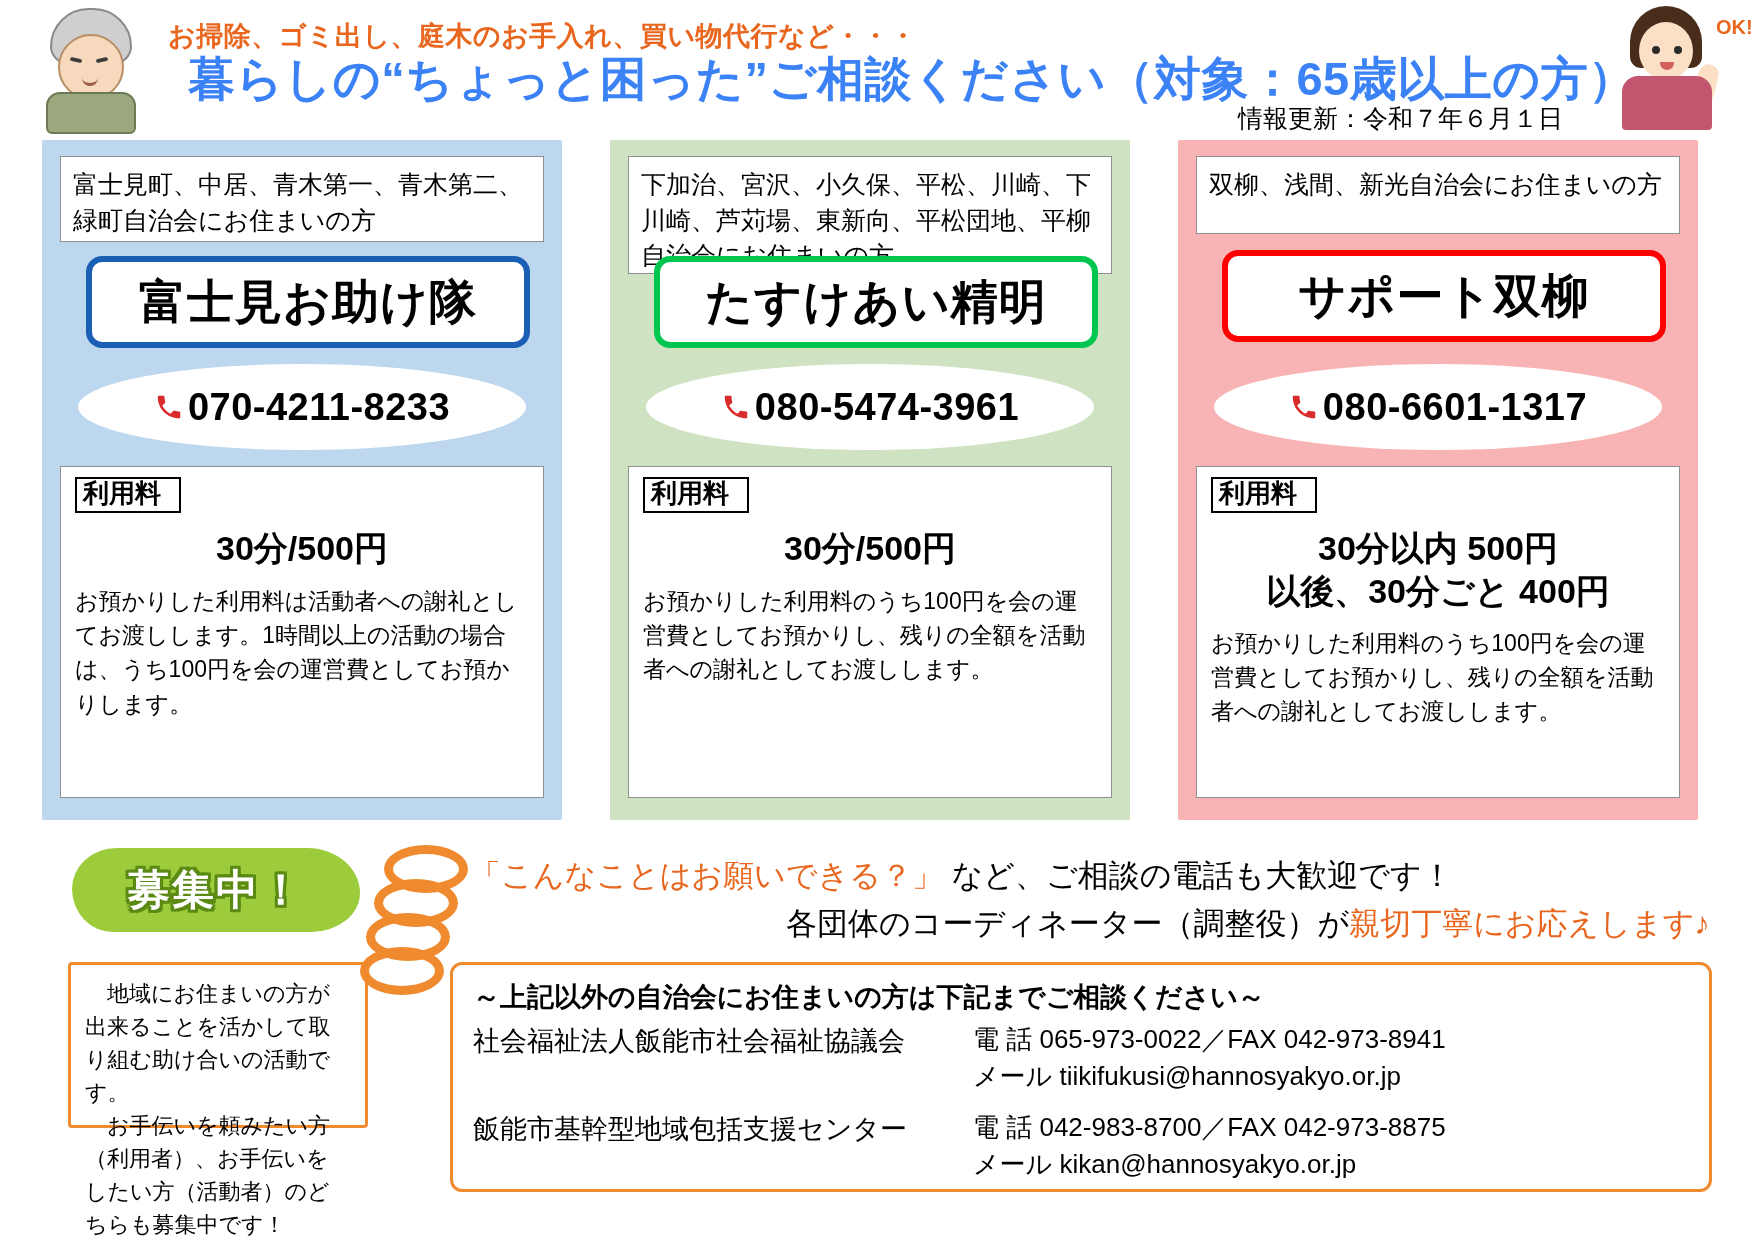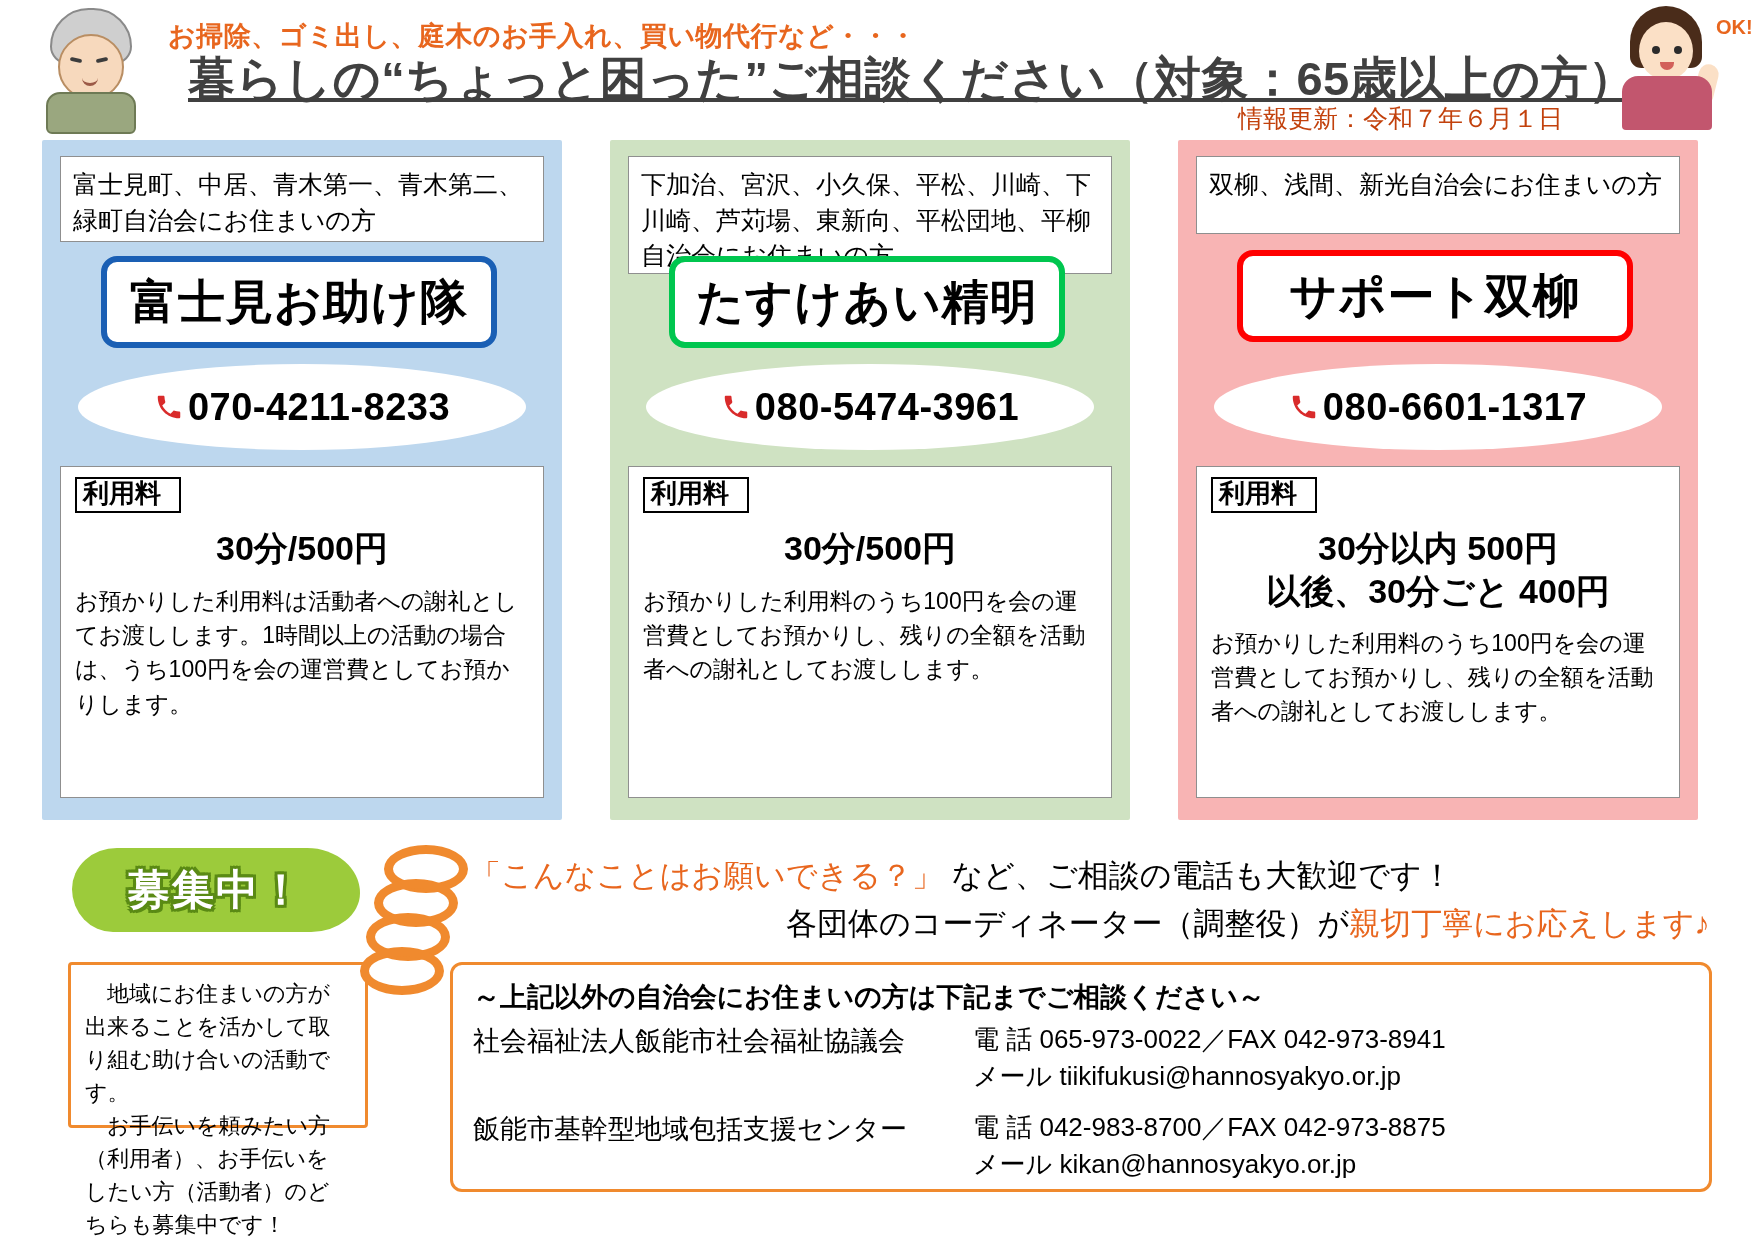--- a/index.html
+++ b/index.html
@@ -28,32 +28,31 @@
     font-size: 27px;
     color: #e8661e;
     font-weight: bold;
     letter-spacing: 0.5px;
   }
   .header-title {
     position: absolute;
     left: 188px;
     top: 48px;
     font-size: 47px;
-    color: #404040;
+    color: #3b82f6;
     font-weight: bold;
     letter-spacing: 0.5px;
     white-space: nowrap;
-    text-decoration: underline;
   }
   .header-update {
     position: absolute;
     left: 1238px;
     top: 102px;
     font-size: 25px;
-    color: #c2410c;
+    color: #000000;
     white-space: nowrap;
   }
 
   
   .granny {
     position: absolute;
     left: 38px;
     top: 8px;
     width: 110px;
     height: 120px;
@@ -195,22 +194,22 @@
     font-size: 25px;
     line-height: 1.42;
     min-height: 78px;
   }
   .col.c1 .area-box { height: 86px; }
   .col.c2 .area-box { height: 118px; }
   .col.c3 .area-box { height: 62px; }
 
   .group-name {
     position: absolute;
-    left: 59px;
-    width: 396px;
+    left: 44px;
+    width: 444px;
     height: 92px;
     background: #ffffff;
     border-radius: 16px;
     box-sizing: border-box;
     display: flex;
     align-items: center;
     justify-content: center;
     font-size: 47px;
     font-weight: bold;
     letter-spacing: 1px;

